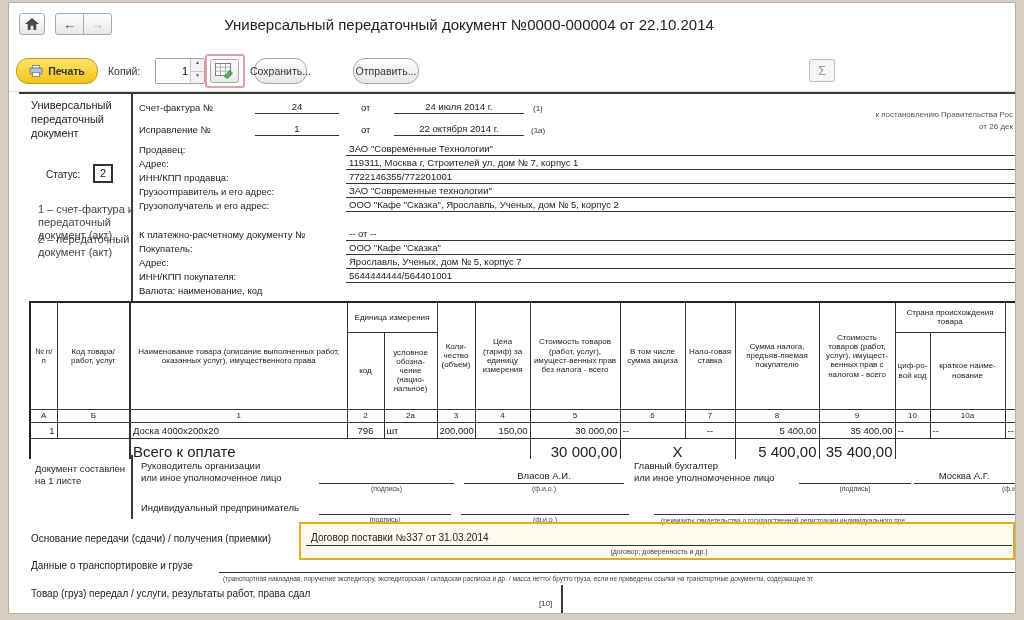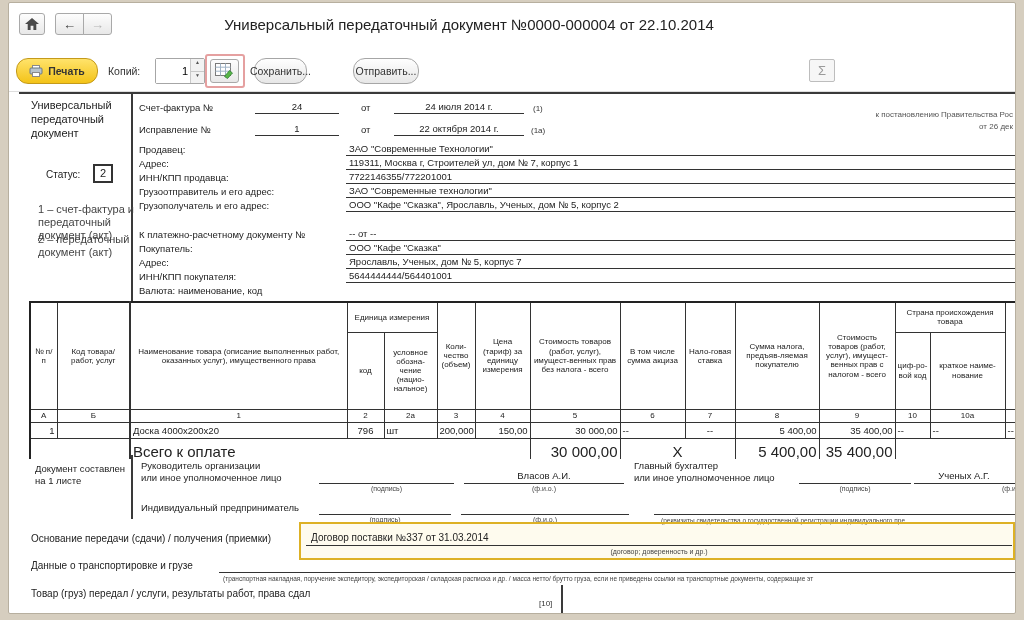--- a/index.html
+++ b/index.html
@@ -267,21 +267,21 @@
   <div class="hline" style="left:310px;top:480px;width:135px"></div>
   <div class="cap" style="left:310px;top:482px;width:135px">(подпись)</div>
   <div class="sname" style="left:455px;top:467px;width:160px">Власов А.И.</div>
   <div class="hline" style="left:455px;top:480px;width:160px"></div>
   <div class="cap" style="left:455px;top:482px;width:160px">(ф.и.о.)</div>
 
   <div class="slabel" style="left:625px;top:457px">Главный бухгалтер</div>
   <div class="slabel" style="left:625px;top:469px">или иное уполномоченное лицо</div>
   <div class="hline" style="left:790px;top:480px;width:112px"></div>
   <div class="cap" style="left:790px;top:482px;width:112px">(подпись)</div>
-  <div class="sname" style="left:905px;top:467px;width:100px">Ученых А.Г.</div>
+  <div class="sname" style="left:905px;top:467px;width:100px">Москва А.Г.</div>
   <div class="hline" style="left:905px;top:480px;width:101px"></div>
   <div class="cap" style="left:993px;top:482px;width:40px;text-align:left">(ф.и.о.)</div>
 
   <div class="slabel" style="left:132px;top:499px">Индивидуальный предприниматель</div>
   <div class="hline" style="left:310px;top:511px;width:132px"></div>
   <div class="cap" style="left:310px;top:513px;width:132px">(подпись)</div>
   <div class="hline" style="left:452px;top:511px;width:168px"></div>
   <div class="cap" style="left:452px;top:513px;width:168px">(ф.и.о.)</div>
   <div class="hline" style="left:645px;top:511px;width:361px"></div>
   <div class="smallcap" style="left:652px;top:514px">(реквизиты свидетельства о государственной  регистрации индивидуального пре</div>

